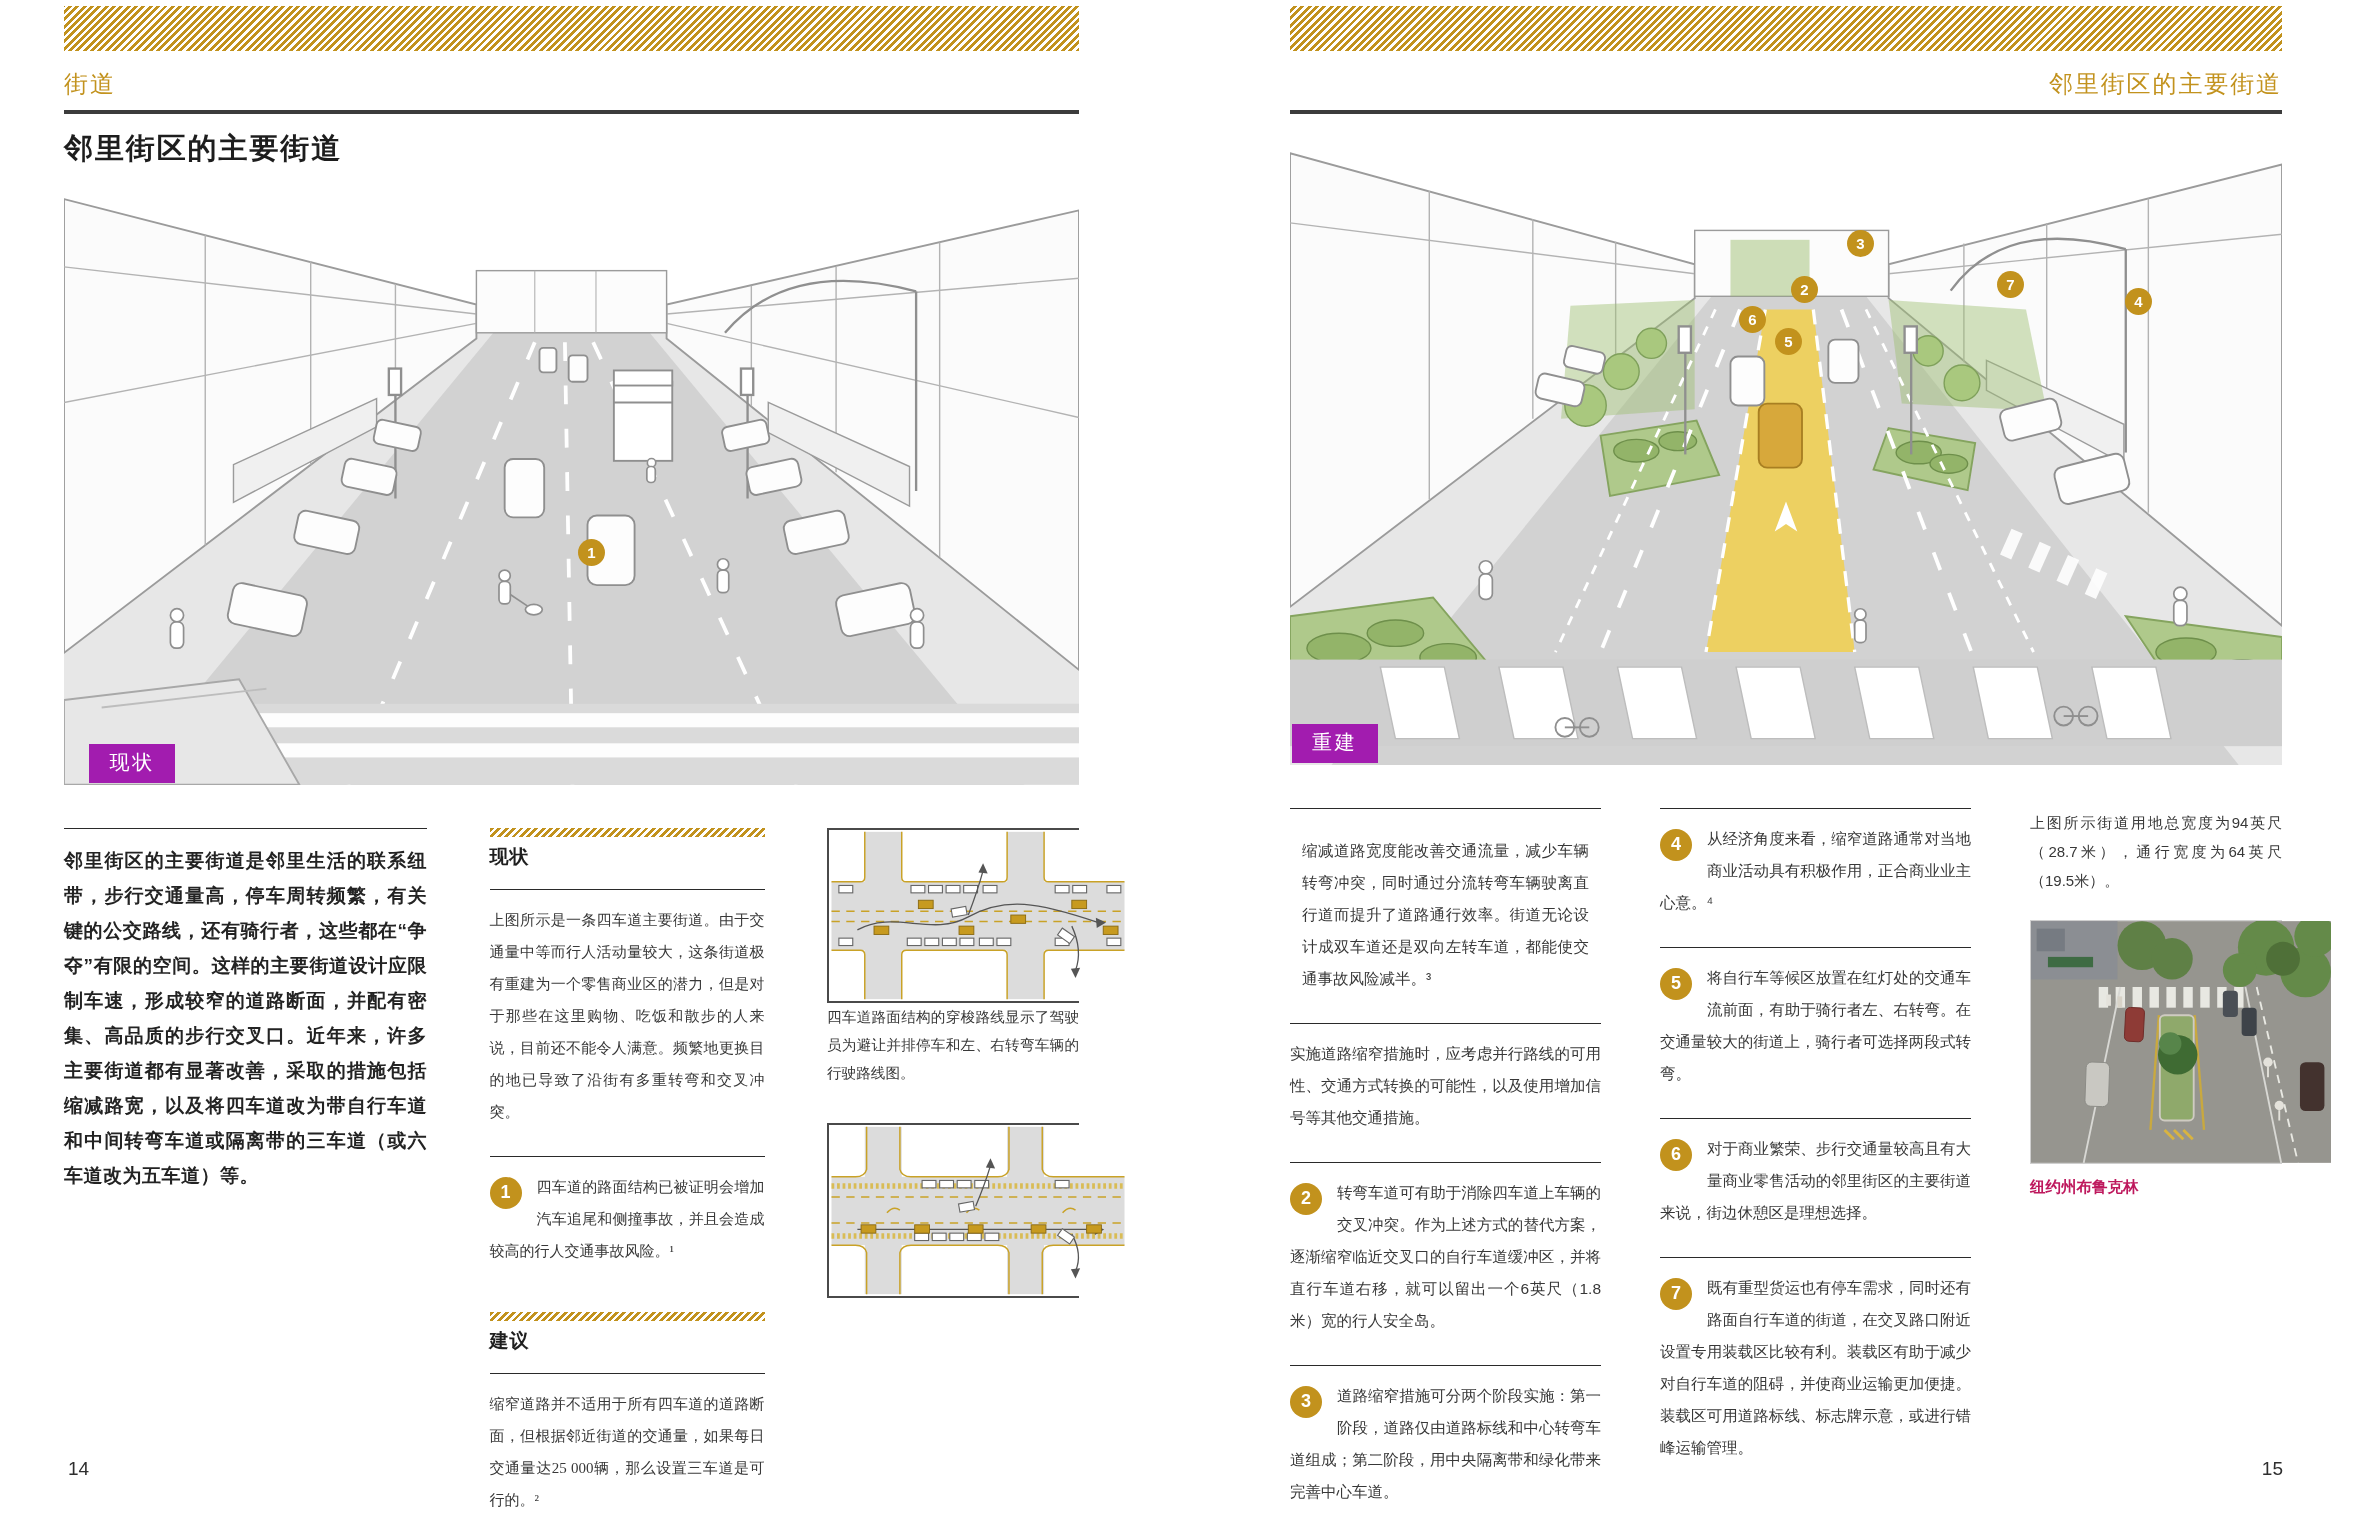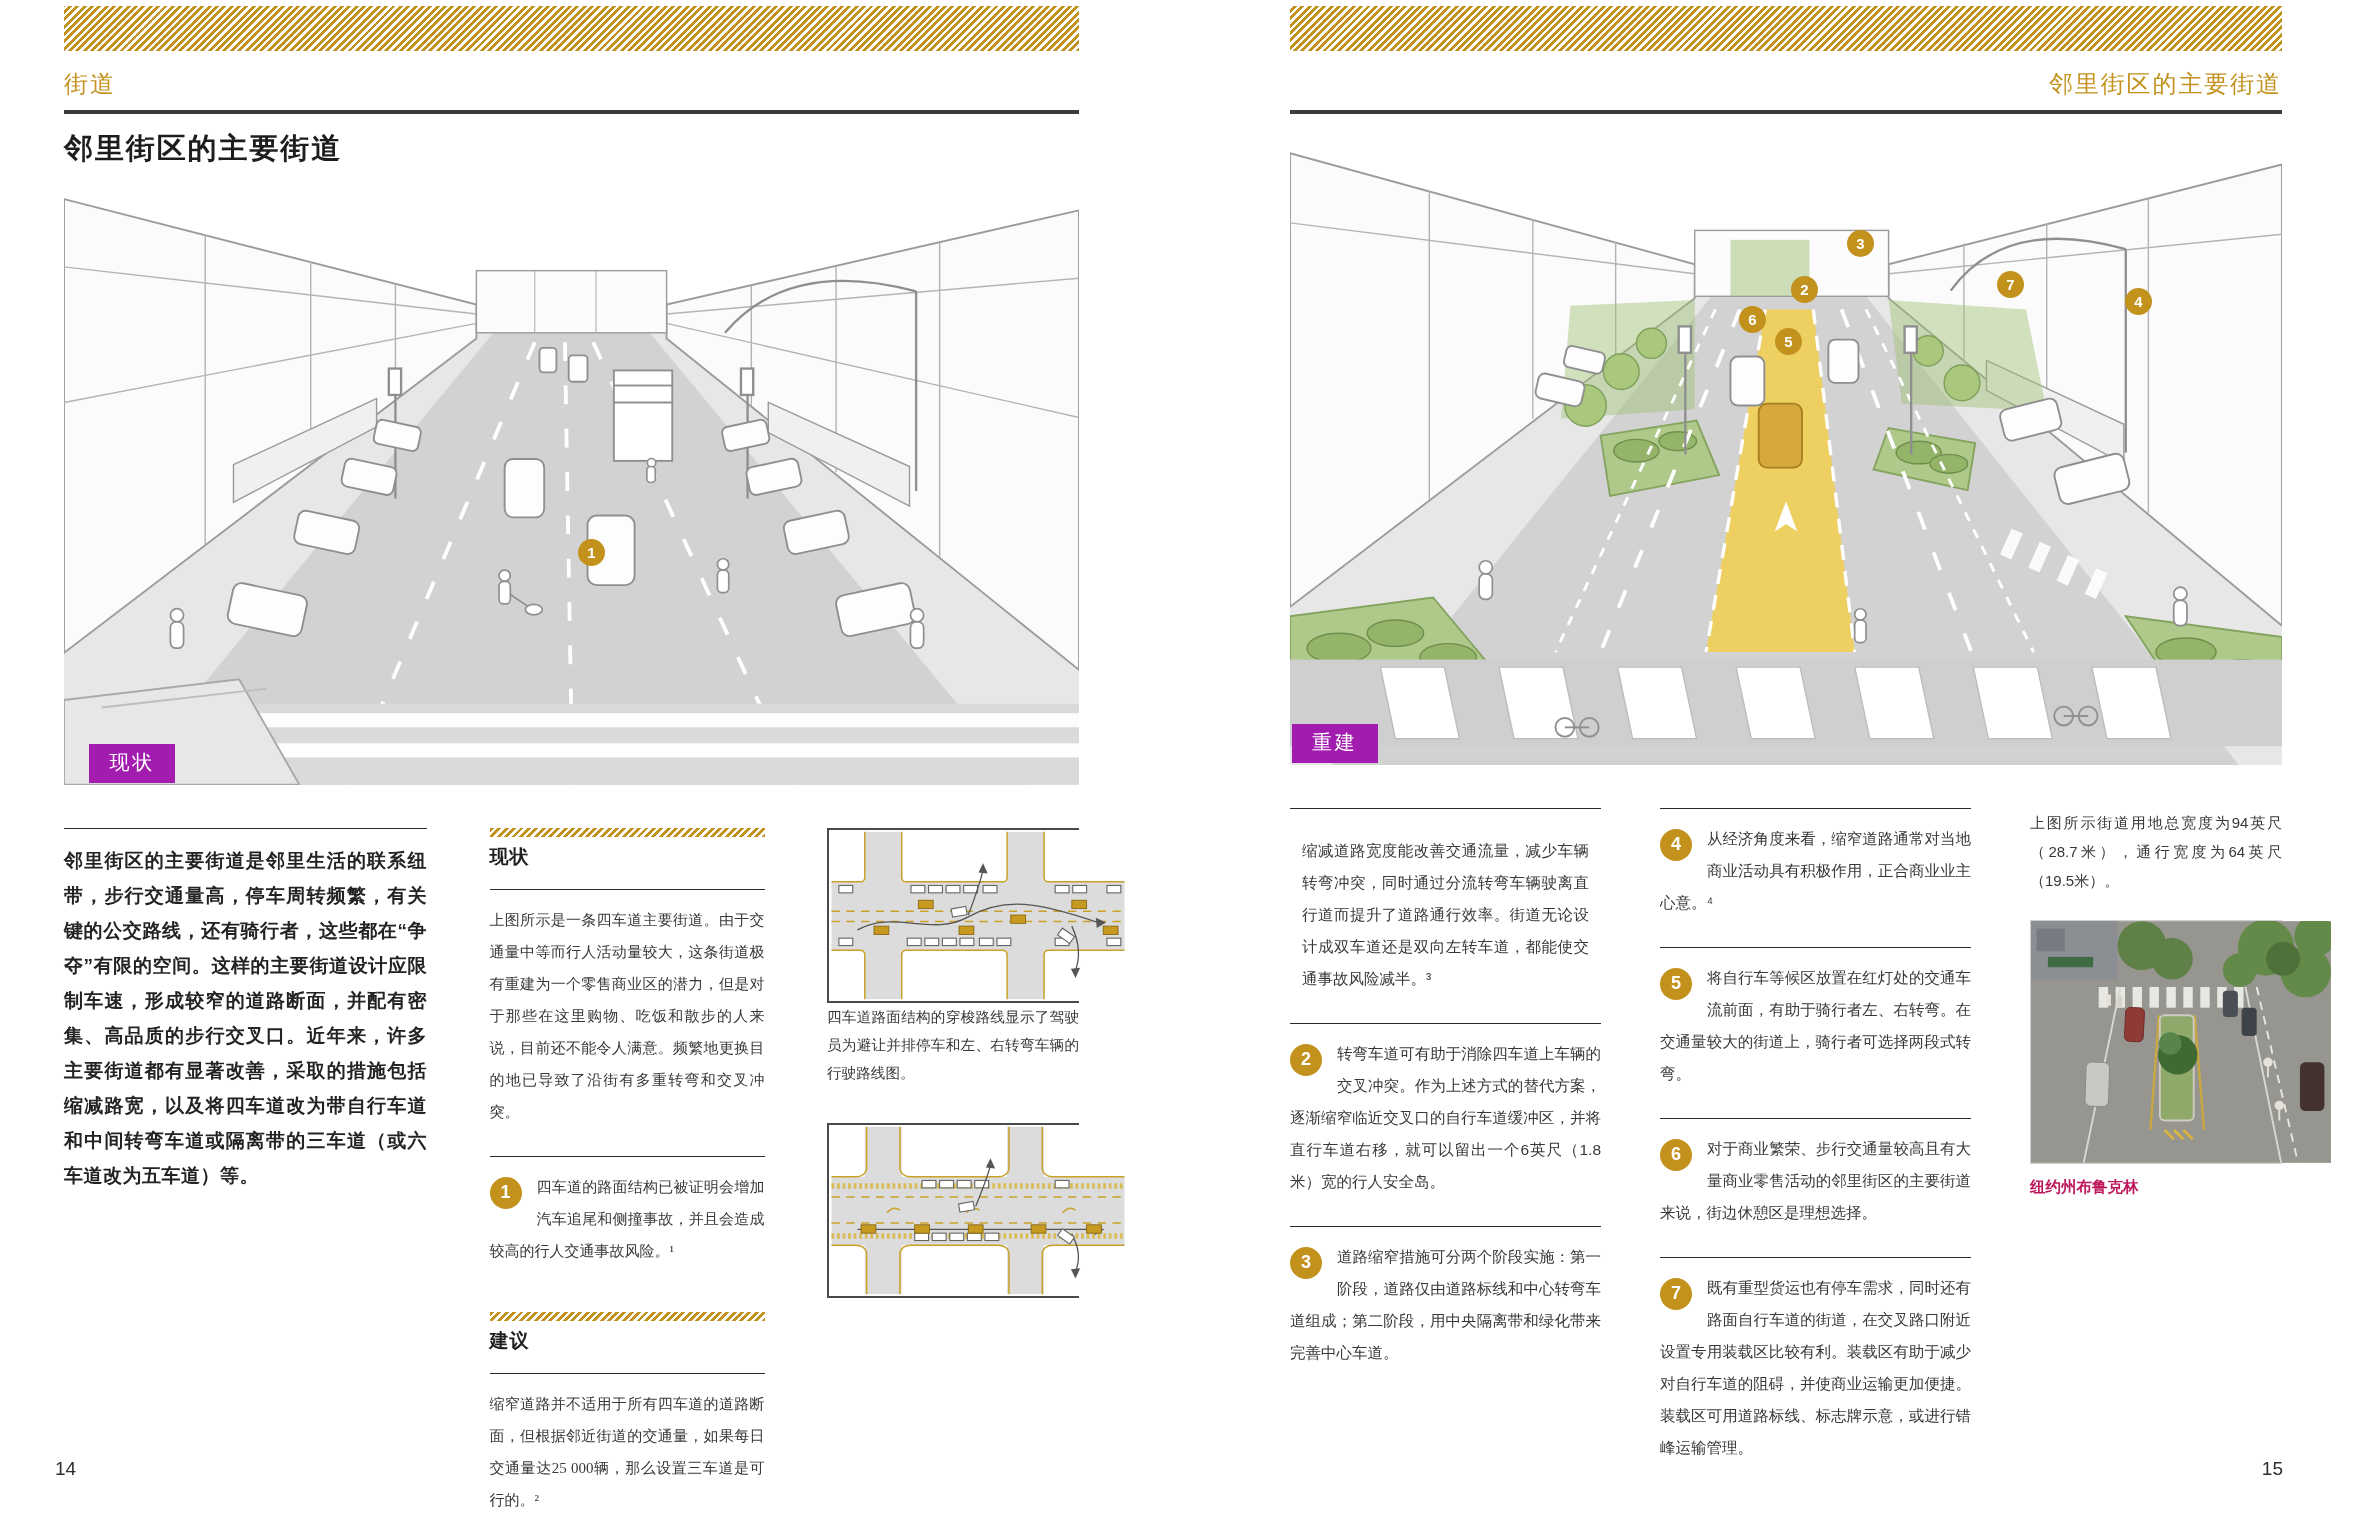--- a/index.html
+++ b/index.html
@@ -40,21 +40,21 @@
   .item-block{padding-top:14px;border-top:1.9px solid #2A2A2A;margin-bottom:28px;}
   .fig{border:2.4px solid #4A4A4A;}
   .fig svg{display:block;}
   .figcap{font-size:14.6px;line-height:28px;margin-top:13px;text-align:justify;}
   .fig2wrap{margin-top:36px;}
   .col3-caption{font-size:15px;line-height:29px;text-align:justify;}
   .photo{margin-top:24.5px;border:0.9px solid #cfcfcf;}
   .photo svg{display:block;}
   .photo-cap{font-size:15.5px;font-weight:bold;color:#be185d;margin-top:13px;}
   .pagenum{position:absolute;top:1458px;font-size:19px;color:#2E2E2E;}
-  #pnL{left:55px;}
+  #pnL{left:68px;}
   #pnR{left:2245px;width:38px;text-align:right;}
 </style>
 </head>
 <body>
 
 <div class="page" id="pageL">
   <div class="banner hatch"></div>
   <div class="kicker">街道</div>
   <div class="headrule"></div>
   <div class="title">邻里街区的主要街道</div>
@@ -430,20 +430,23 @@
     <div class="marker" style="left:449px;top:181px;">6</div>
     <div class="marker" style="left:707px;top:146px;">7</div>
   </div>
 
   <div class="cols">
 
     <div class="colR">
       <div class="block">
         <p class="r-bodytext" style="margin:12px">缩减道路宽度能改善交通流量，减少车辆转弯冲突，同时通过分流转弯车辆驶离直行道而提升了道路通行效率。街道无论设计成双车道还是双向左转车道，都能使交通事故风险减半。³</p>
       </div>
+      <div class="block">
+        <p class="r-bodytext" style="margin:0">实施道路缩窄措施时，应考虑并行路线的可用性、交通方式转换的可能性，以及使用增加信号等其他交通措施。</p>
+      </div>
       <div class="item-block">
         <span class="badge">2</span>
         <p class="r-bodytext" style="margin:0">转弯车道可有助于消除四车道上车辆的交叉冲突。作为上述方式的替代方案，逐渐缩窄临近交叉口的自行车道缓冲区，并将直行车道右移，就可以留出一个6英尺（1.8米）宽的行人安全岛。</p>
       </div>
       <div class="item-block">
         <span class="badge">3</span>
         <p class="r-bodytext" style="margin:0">道路缩窄措施可分两个阶段实施：第一阶段，道路仅由道路标线和中心转弯车道组成；第二阶段，用中央隔离带和绿化带来完善中心车道。</p>
       </div>
     </div>
 

